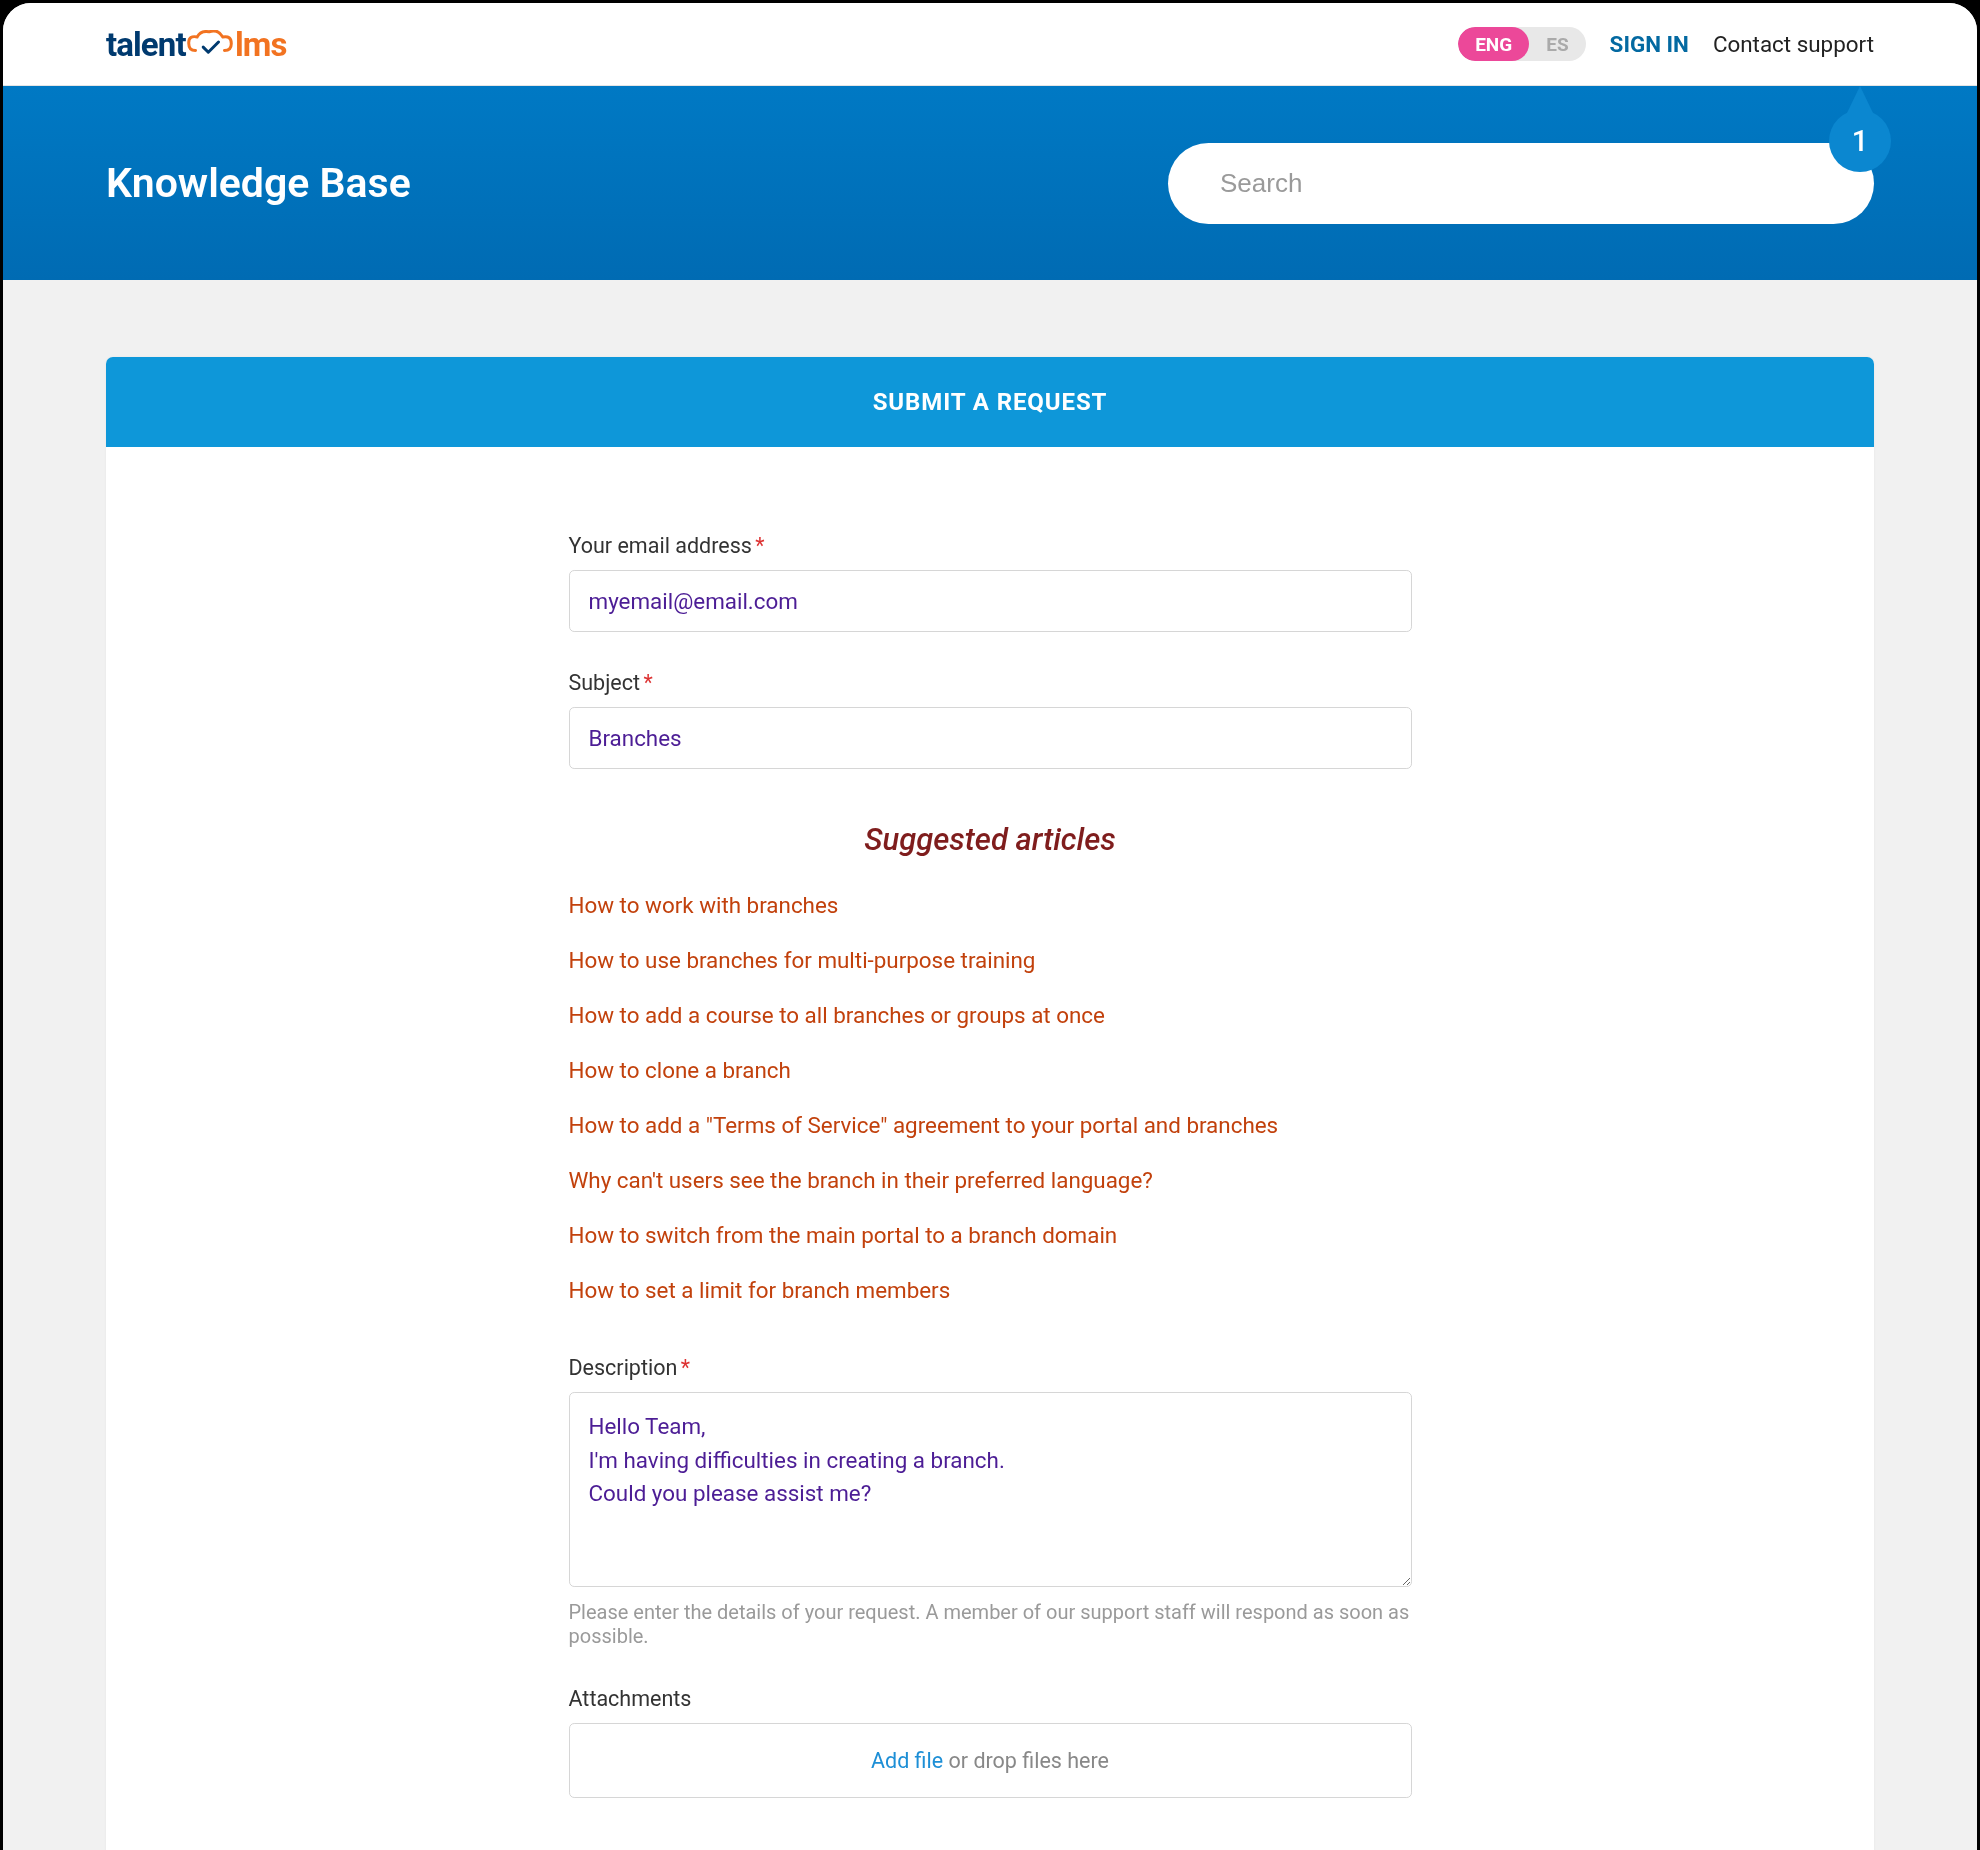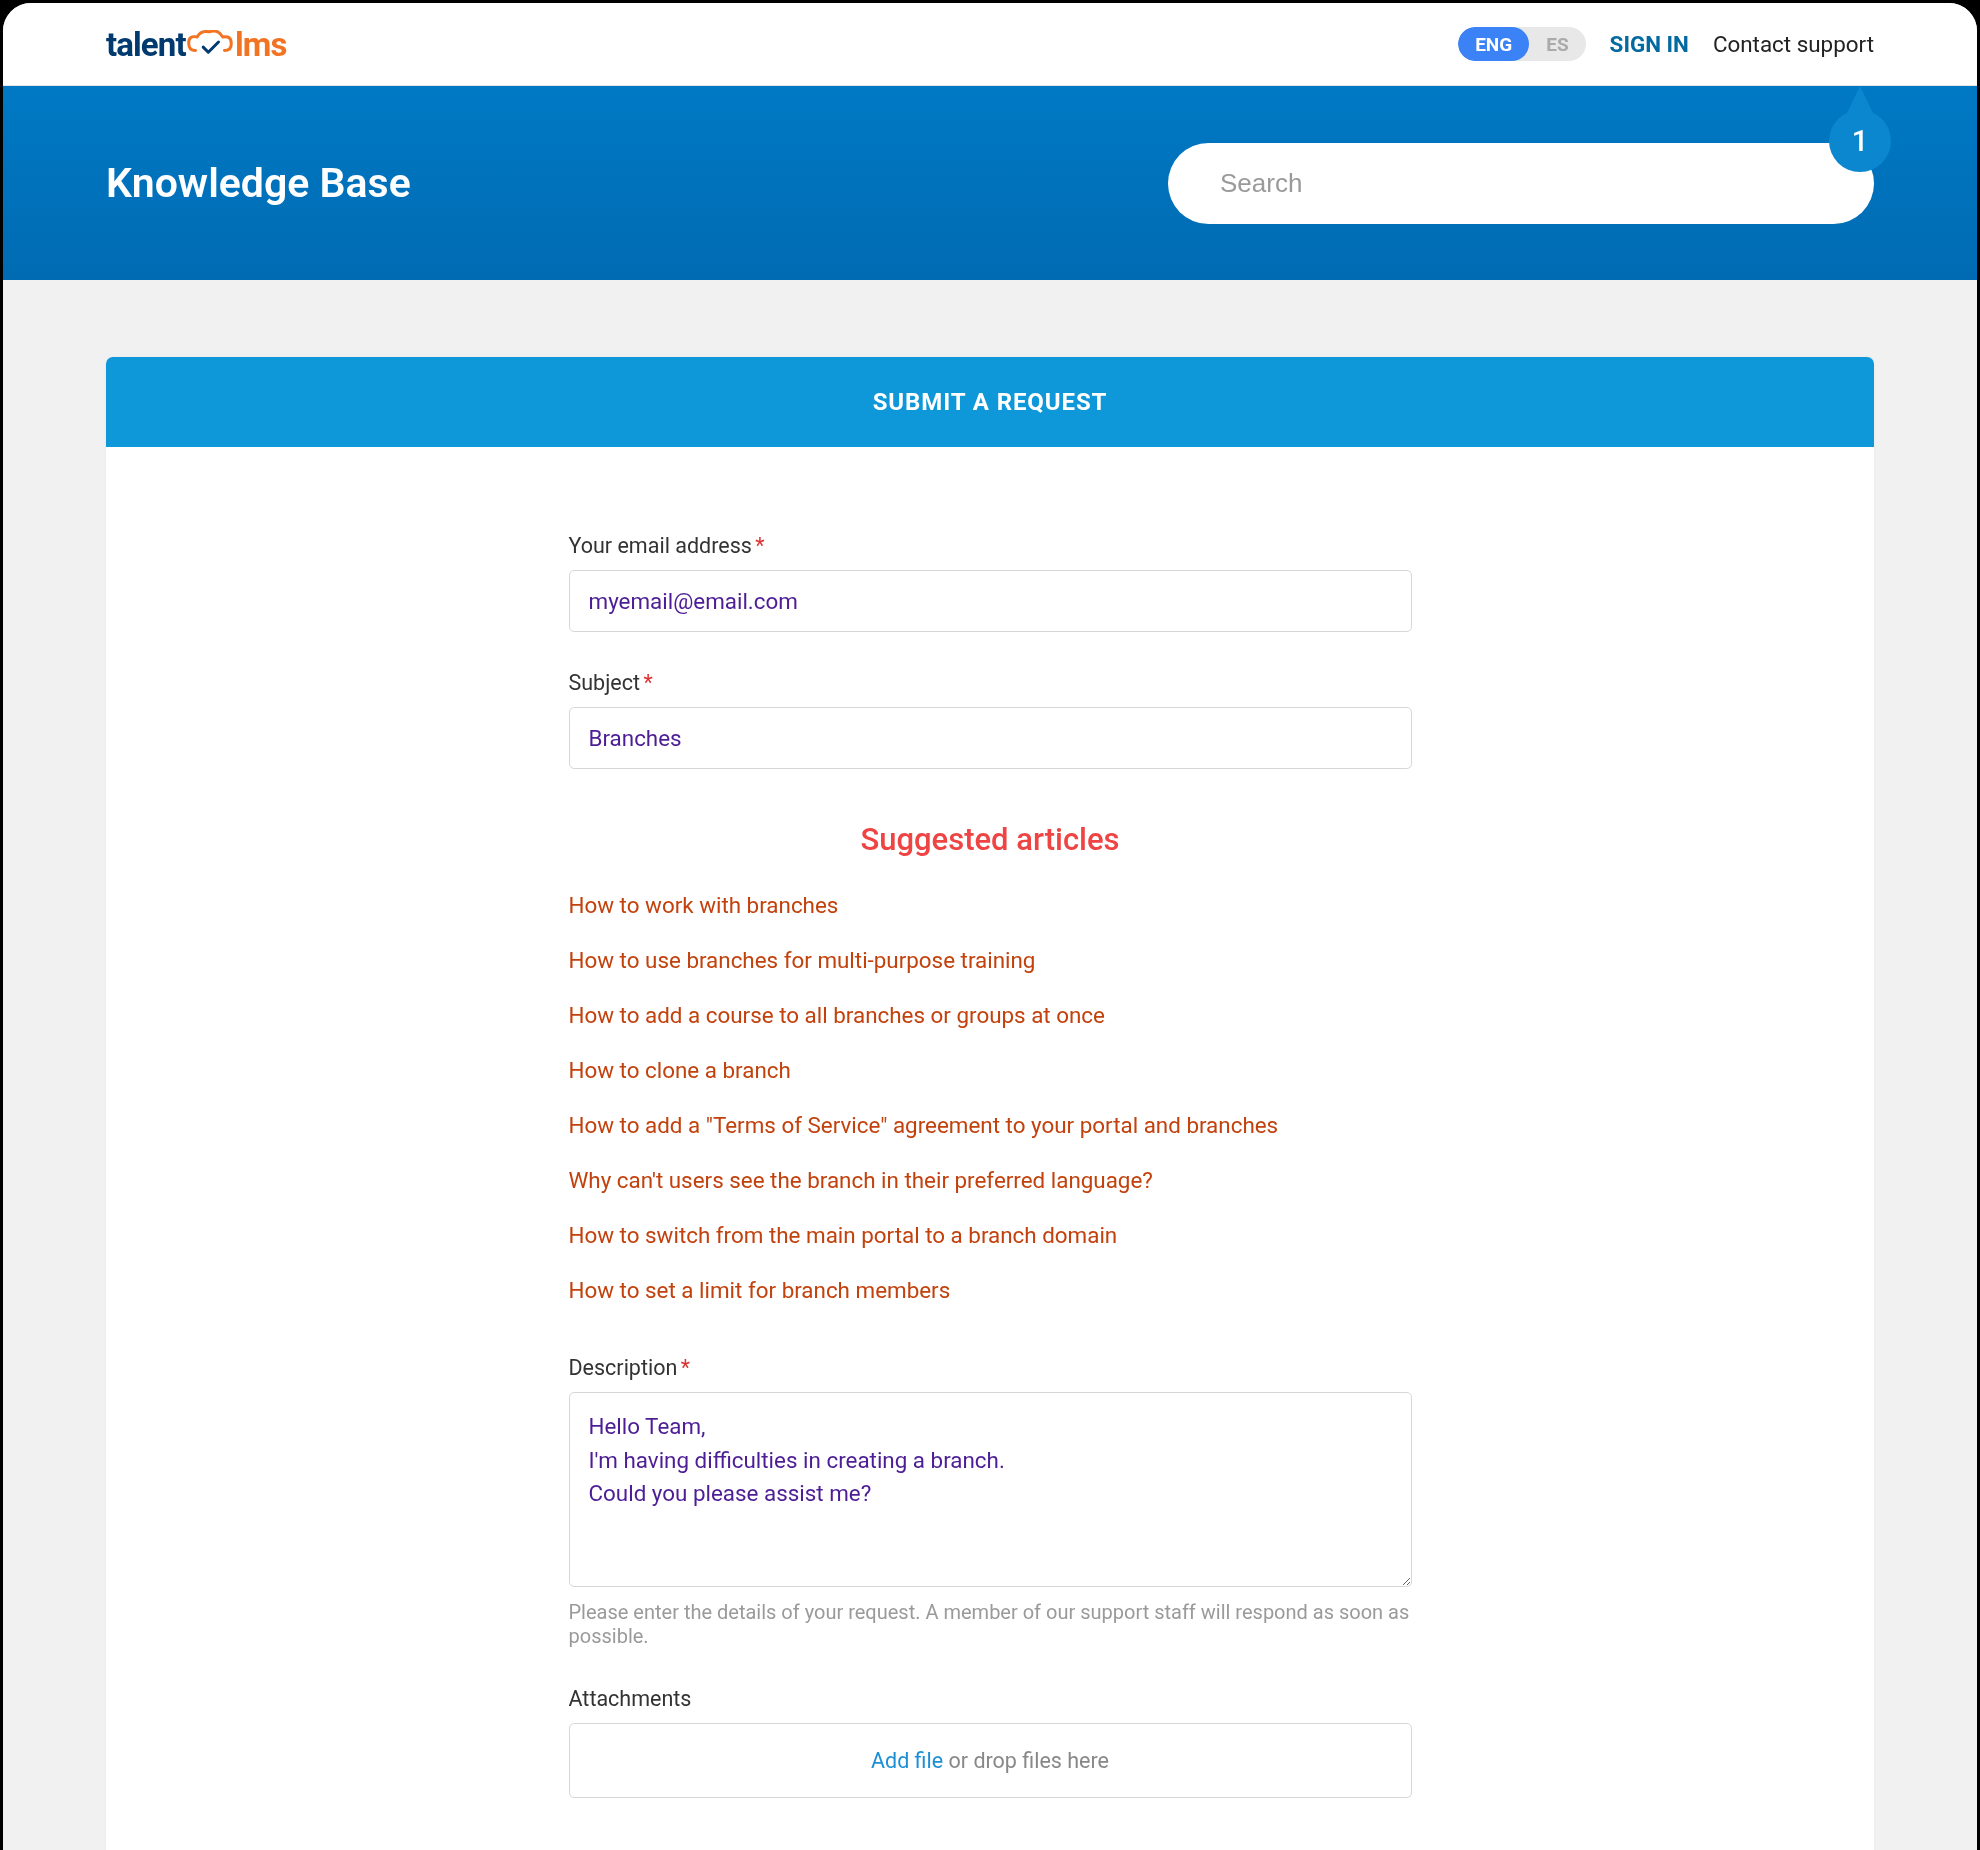--- a/index.html
+++ b/index.html
@@ -63,21 +63,21 @@
   .lang-opt {
     padding: 0 17px;
     height: 34px;
     display: flex;
     align-items: center;
     color: #aaa;
     cursor: pointer;
     border-radius: 860px;
   }
   .lang-opt.active {
-    background: #3b82f6;
+    background: #ec4899;
     color: #fff;
   }
   .signin-link {
     color: #0369a1;
     font-weight: 700;
     font-size: 22.4px;
     text-decoration: none;
     cursor: pointer;
   }
   .contact-link {
@@ -171,23 +171,24 @@
   }
   .hint {
     font-size: 20px;
     color: #9a9a9a;
     margin-top: 10.3px;
   }
 
   .suggested-title {
     text-align: center;
     font-size: 31px;
-    color: #ef4444;
+    color: #7f1d1d;
     font-weight: 500;
     margin: 52px 0 34px 0;
+    font-style: italic;
   }
   .suggested-list {
     list-style: none;
     margin-bottom: 52px;
   }
   .suggested-list li {
     margin-bottom: 29px;
   }
   .suggested-list a {
     color: #c2410c;

